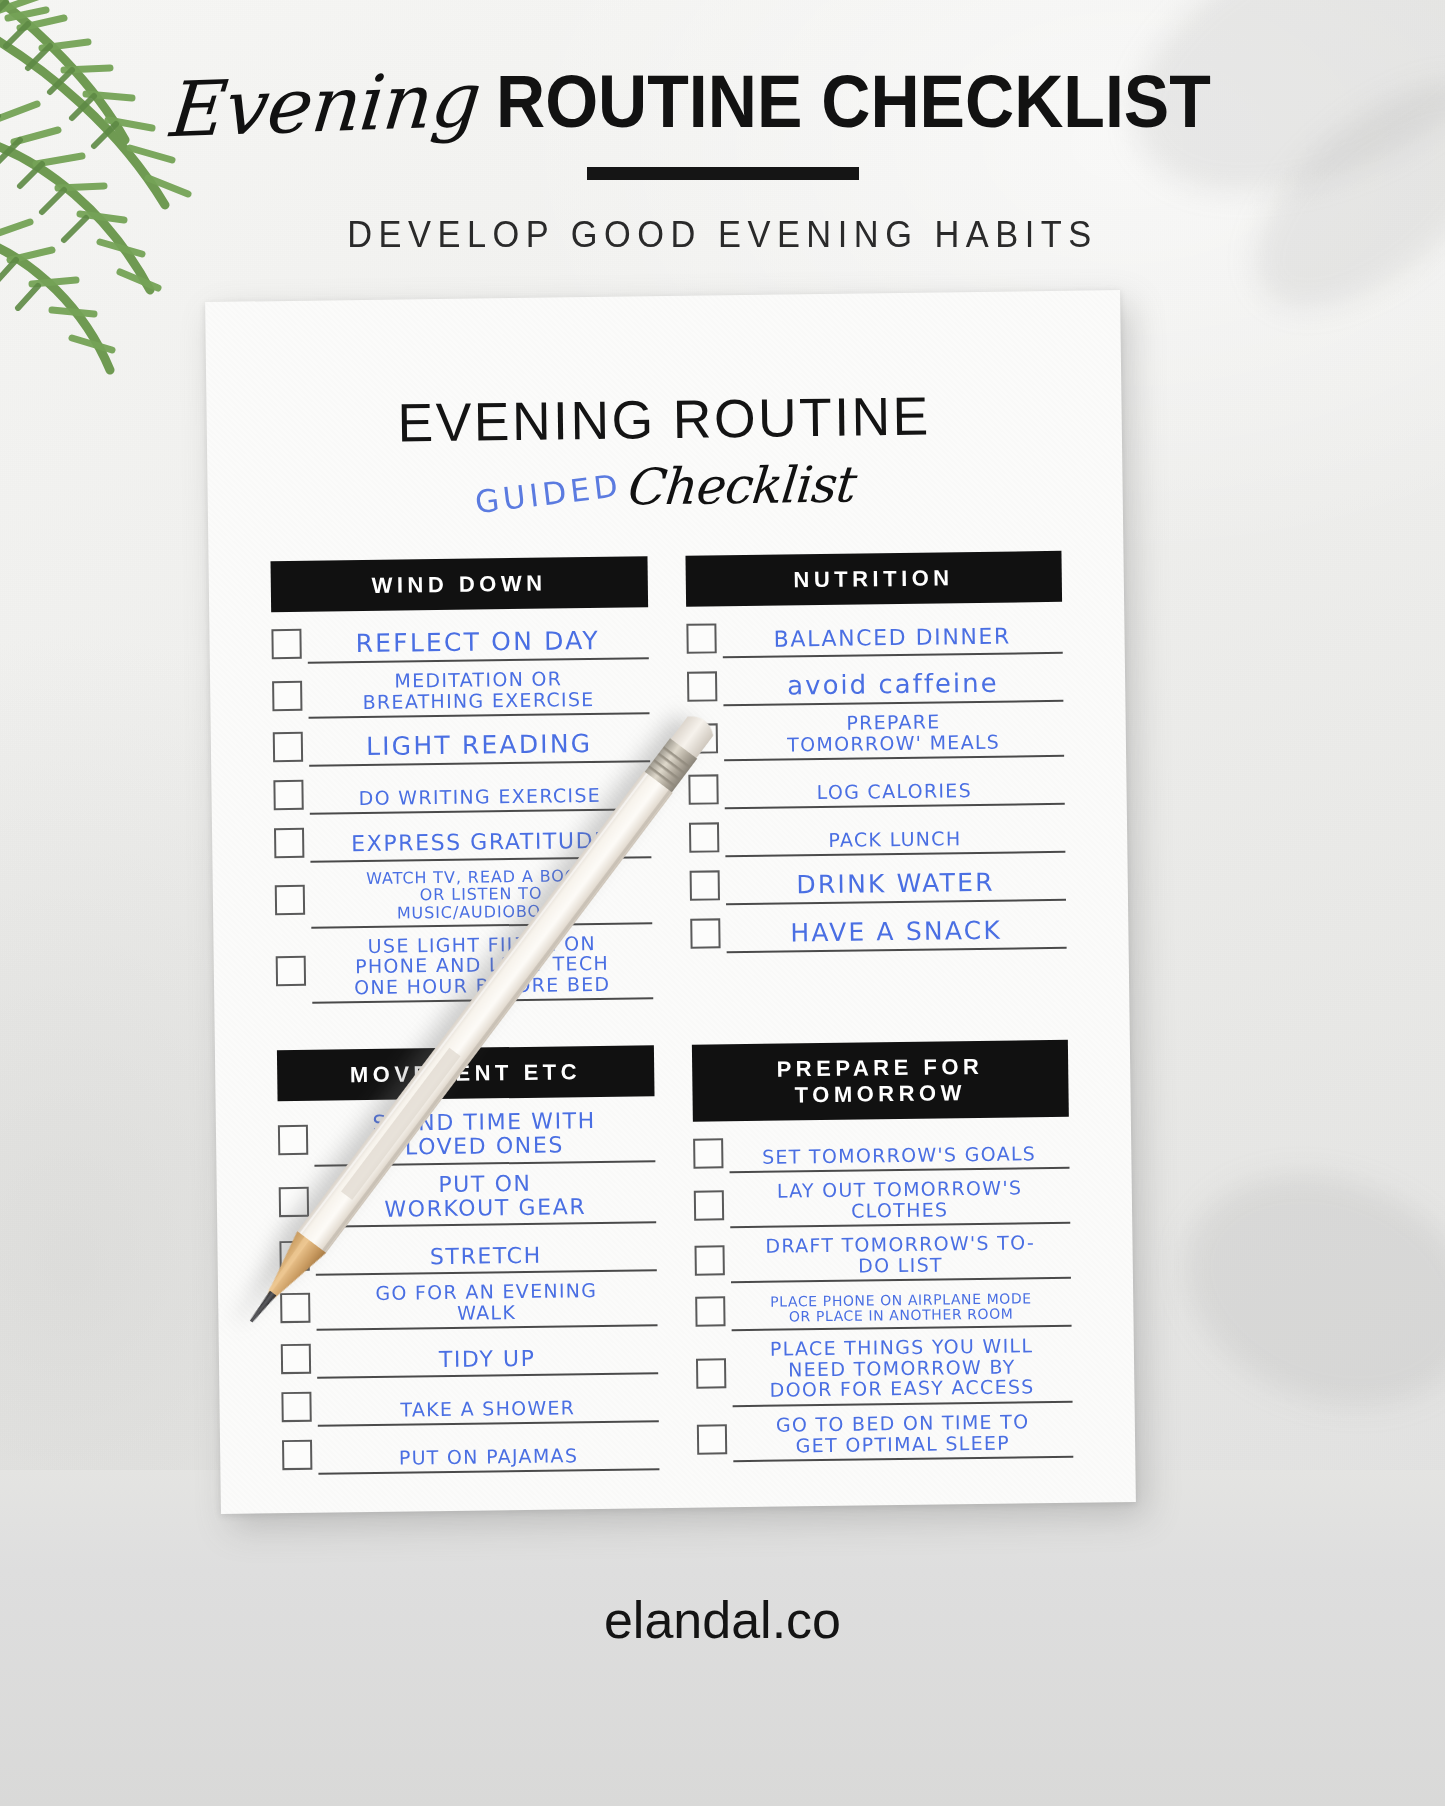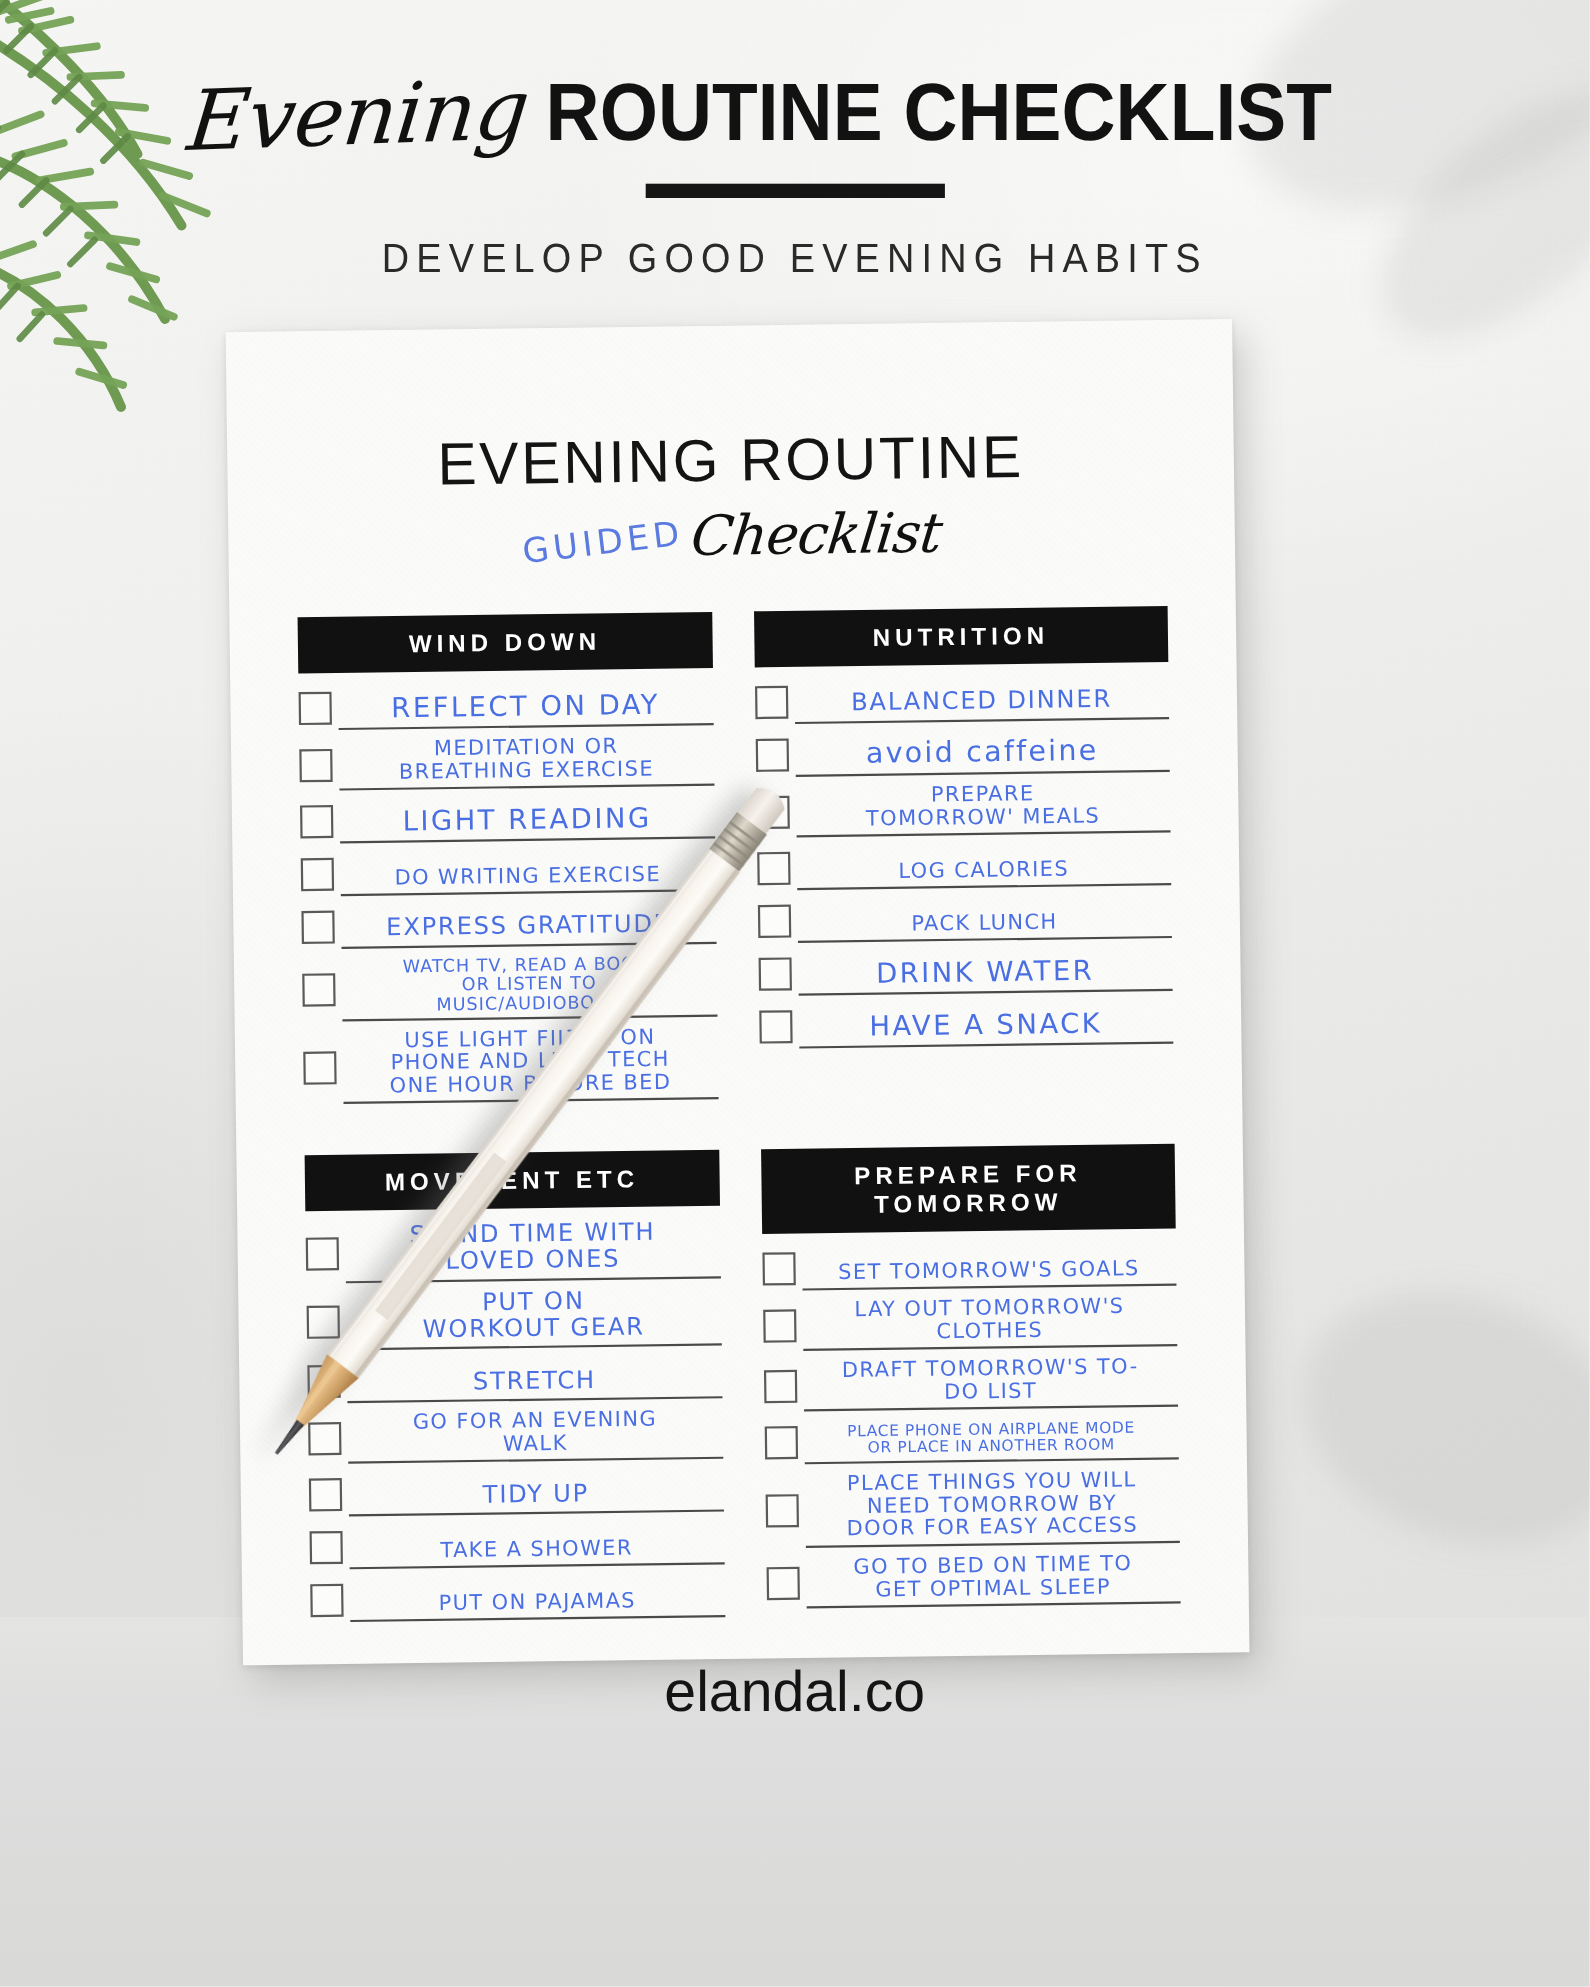--- a/index.html
+++ b/index.html
@@ -225,21 +225,21 @@
     pointer-events: none;
     filter: drop-shadow(-12px 10px 10px rgba(110,110,110,.32));
   }
 
   
   #plant { position: absolute; left: -10px; top: -10px; width: 330px; height: 470px; z-index: 5; }
 
   
   #footer {
     position: absolute;
-    left: 0; top: 1508px;
+    left: 0; top: 1590px;
     width: 1445px;
     text-align: center;
     z-index: 6;
   }
   #footer-text {
     font-family: "Liberation Sans", sans-serif;
     font-size: 52px;
     color: #141414;
     letter-spacing: 0px;
     font-weight: 400;

